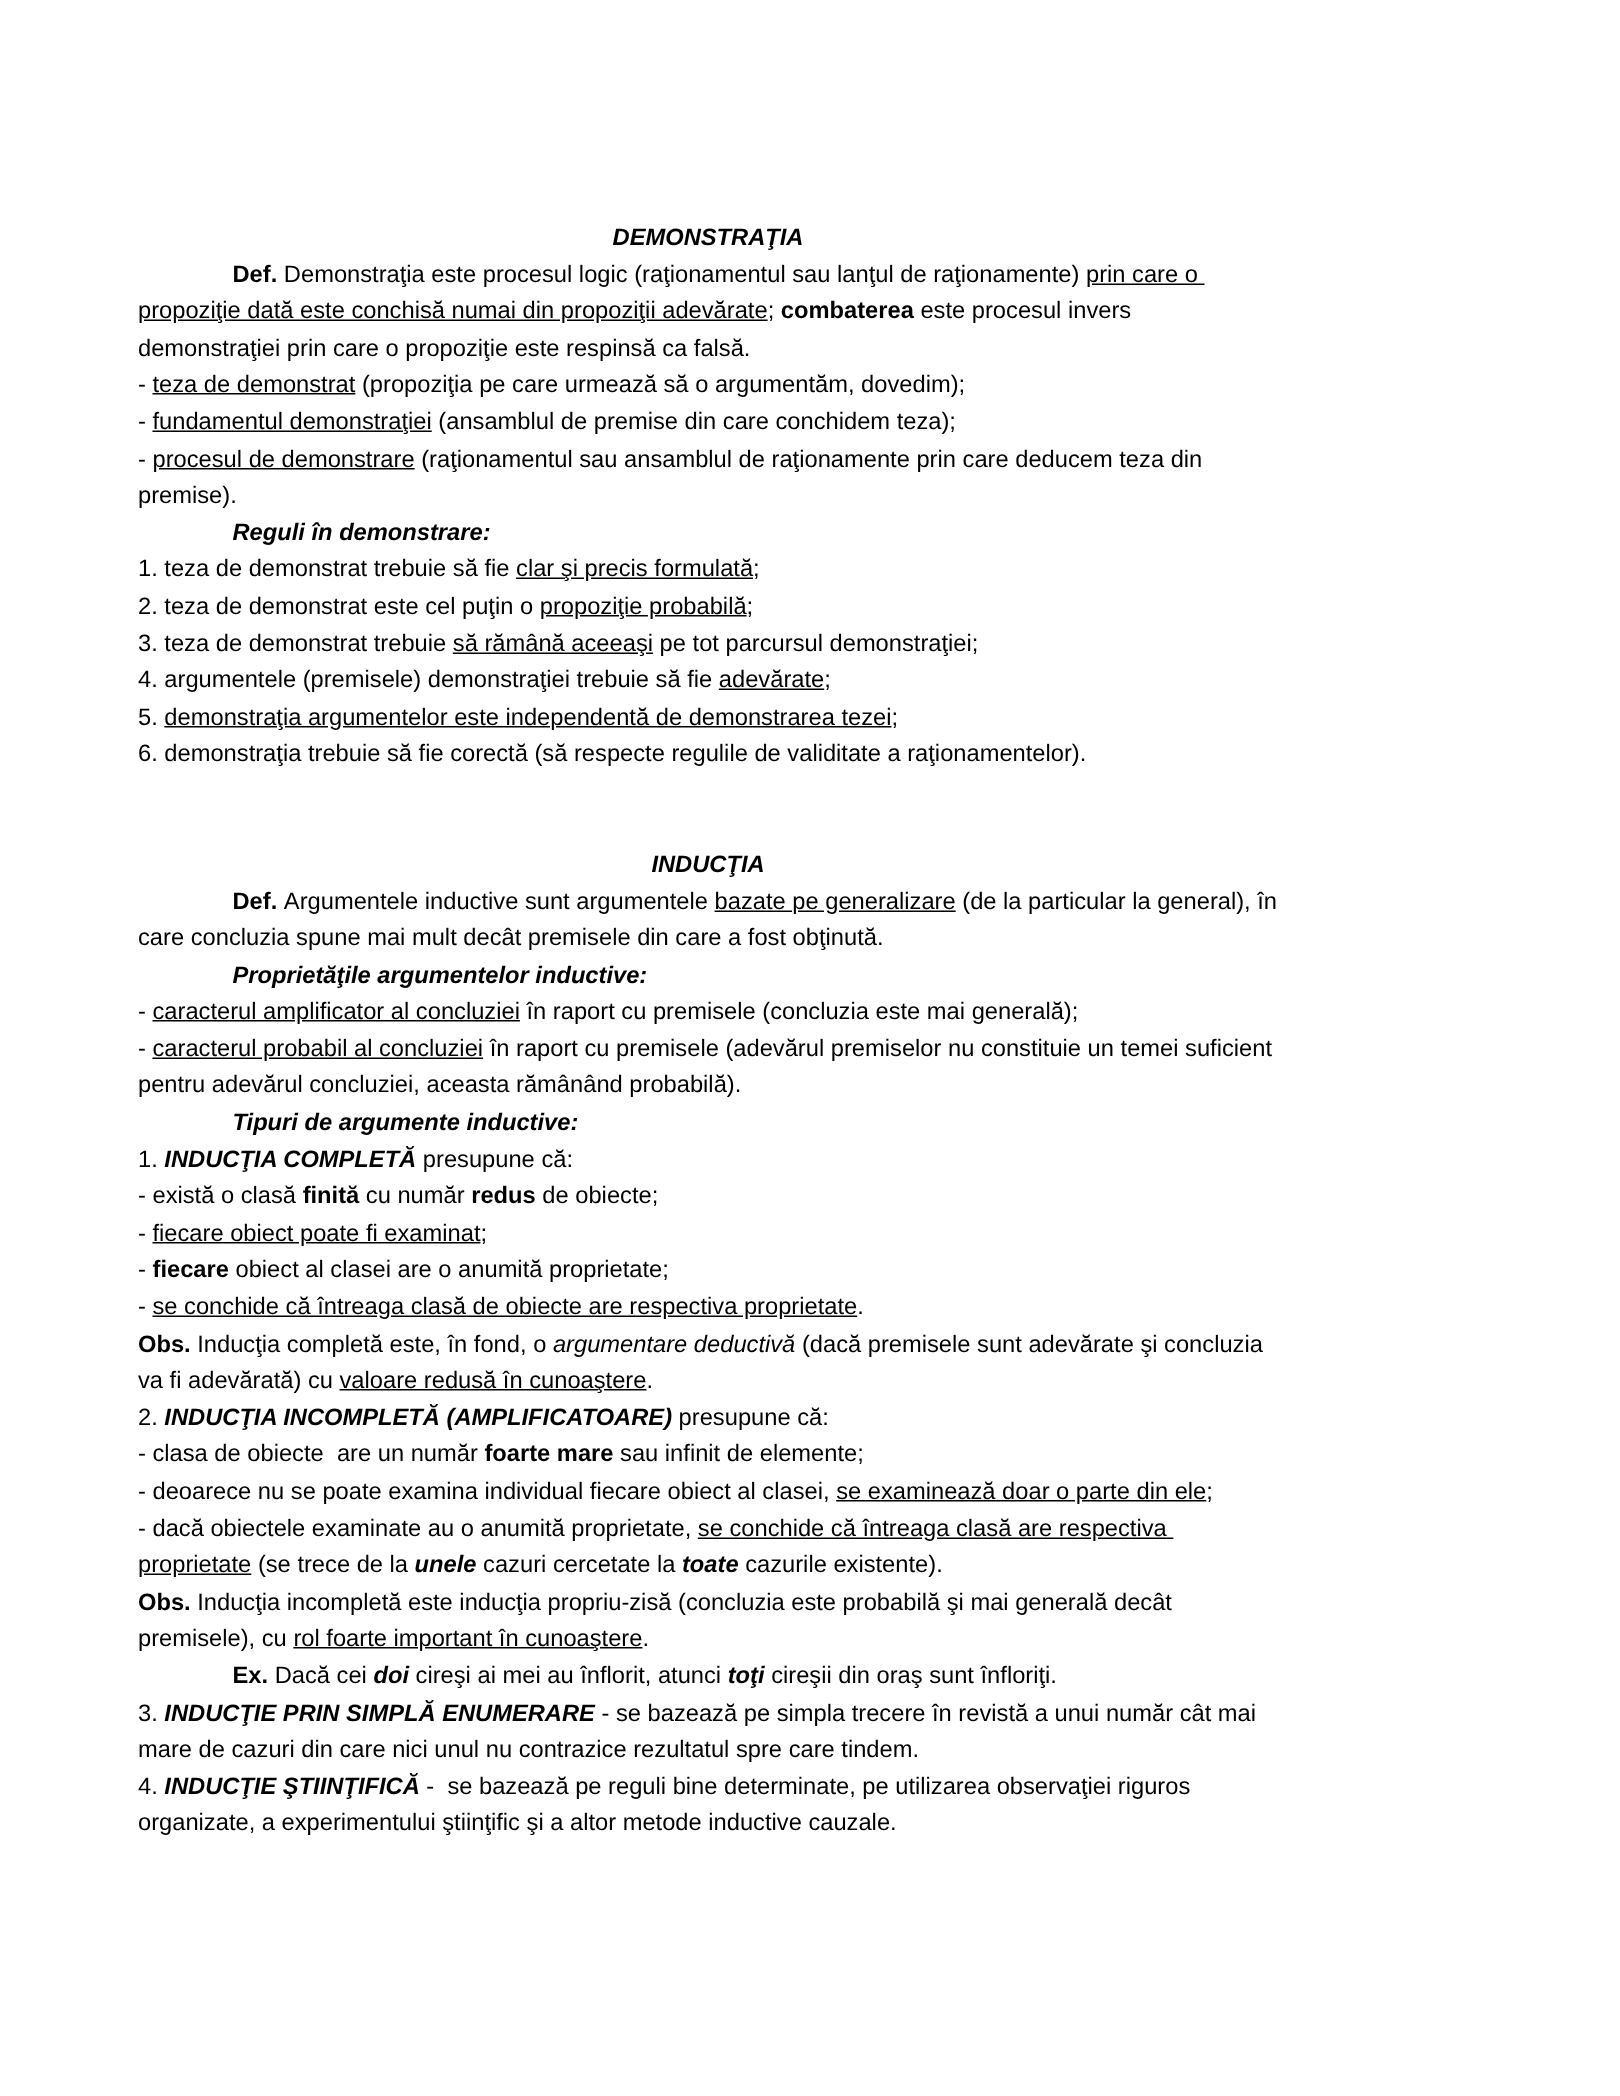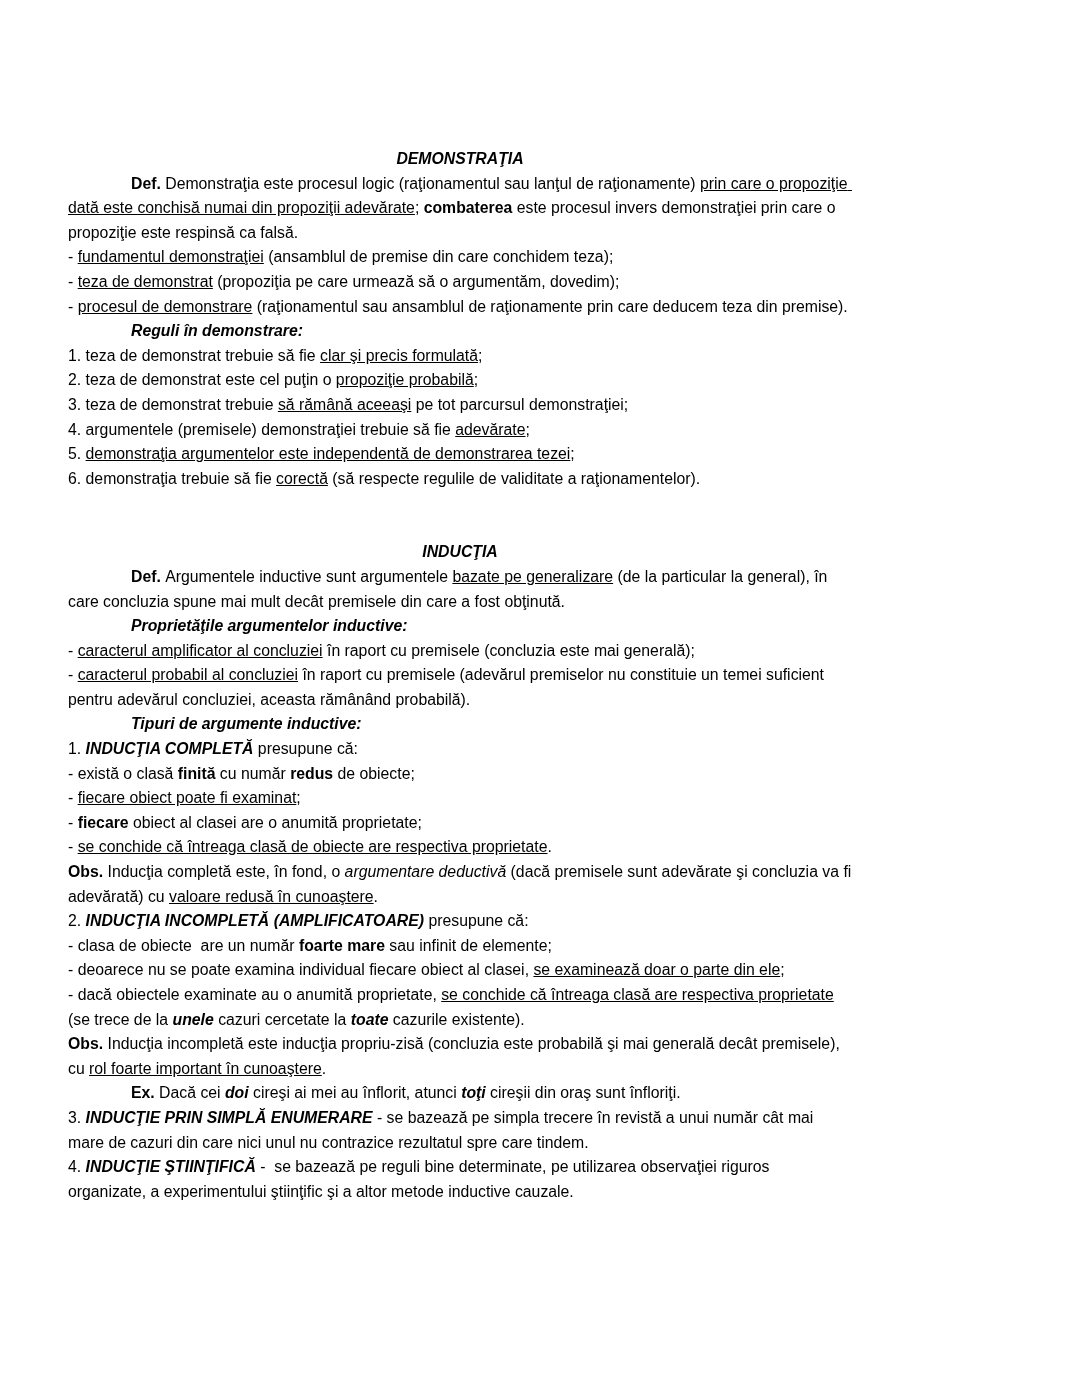--- a/index.html
+++ b/index.html
@@ -9,21 +9,21 @@
   }
   body {
     width: 1080px;
     font-family: "Liberation Sans", sans-serif;
     color: #000000;
   }
   .page {
     width: 962px;
     min-height: 1397px;
     box-sizing: border-box;
-    padding: 147px 110px 40px 68px;
+    padding: 147px 110px 40px 92px;
     background: #ffffff;
     font-size: 15.8px;
     line-height: 24.6px;
   }
   p.para {
     margin: 0;
     text-align: left;
   }
   p.title {
     text-align: center;
@@ -41,30 +41,30 @@
     height: 49px;
   }
   span.run { white-space: pre-wrap; }
 </style>
 </head>
 <body>
 
 <div class="page">
     <p class="para title"><span class="run">DEMONSTRAŢIA</span></p>
     <p class="para body indent"><span class="run" style="font-weight: bold;">Def. </span><span class="run">Demonstraţia este procesul logic (raţionamentul sau lanţul de raţionamente) </span><span class="run" style="text-decoration: underline;">prin care o propoziţie dată este conchisă numai din propoziţii adevărate</span><span class="run">; </span><span class="run" style="font-weight: bold;">combaterea</span><span class="run"> este procesul invers demonstraţiei prin care o propoziţie este respinsă ca falsă.</span></p>
+    <p class="para body"><span class="run">- </span><span class="run" style="text-decoration: underline;">teza de demonstrat</span><span class="run"> (propoziţia pe care urmează să o argumentăm, dovedim);</span></p>
     <p class="para body"><span class="run">- </span><span class="run" style="text-decoration: underline;">fundamentul demonstraţiei</span><span class="run"> (ansamblul de premise din care conchidem teza);</span></p>
-    <p class="para body"><span class="run">- </span><span class="run" style="text-decoration: underline;">teza de demonstrat</span><span class="run"> (propoziţia pe care urmează să o argumentăm, dovedim);</span></p>
     <p class="para body"><span class="run">- </span><span class="run" style="text-decoration: underline;">procesul de demonstrare</span><span class="run"> (raţionamentul sau ansamblul de raţionamente prin care deducem teza din premise).</span></p>
     <p class="para heading indent"><span class="run">Reguli în demonstrare:</span></p>
     <p class="para body"><span class="run">1. teza de demonstrat trebuie să fie </span><span class="run" style="text-decoration: underline;">clar şi precis formulată</span><span class="run">;</span></p>
     <p class="para body"><span class="run">2. teza de demonstrat este cel puţin o </span><span class="run" style="text-decoration: underline;">propoziţie probabilă</span><span class="run">;</span></p>
     <p class="para body"><span class="run">3. teza de demonstrat trebuie </span><span class="run" style="text-decoration: underline;">să rămână aceeaşi</span><span class="run"> pe tot parcursul demonstraţiei;</span></p>
     <p class="para body"><span class="run">4. argumentele (premisele) demonstraţiei trebuie să fie </span><span class="run" style="text-decoration: underline;">adevărate</span><span class="run">;</span></p>
     <p class="para body"><span class="run">5. </span><span class="run" style="text-decoration: underline;">demonstraţia argumentelor este independentă de demonstrarea tezei</span><span class="run">;</span></p>
-    <p class="para body"><span class="run">6. demonstraţia trebuie să fie </span><span class="run" style="text-decoration: underline;">corectă</span><span class="run"> (să respecte regulile de validitate a raţionamentelor).</span></p>
+    <p class="para body"><span class="run">6. demonstraţia trebuie să fie </span><span class="run" style="">corectă</span><span class="run"> (să respecte regulile de validitate a raţionamentelor).</span></p>
     <p class="para spacer"></p>
     <p class="para title"><span class="run">INDUCŢIA</span></p>
     <p class="para body indent"><span class="run" style="font-weight: bold;">Def. </span><span class="run">Argumentele inductive sunt argumentele </span><span class="run" style="text-decoration: underline;">bazate pe generalizare</span><span class="run"> (de la particular la general), în care concluzia spune mai mult decât premisele din care a fost obţinută.</span></p>
     <p class="para heading indent"><span class="run">Proprietăţile argumentelor inductive:</span></p>
     <p class="para body"><span class="run">- </span><span class="run" style="text-decoration: underline; text-align: center;">caracterul amplificator al concluziei</span><span class="run"> în raport cu premisele (concluzia este mai generală);</span></p>
     <p class="para body"><span class="run">- </span><span class="run" style="text-decoration: underline;">caracterul probabil al concluziei</span><span class="run"> în raport cu premisele (adevărul premiselor nu constituie un temei suficient pentru adevărul concluziei, aceasta rămânând probabilă).</span></p>
     <p class="para heading indent"><span class="run">Tipuri de argumente inductive:</span></p>
     <p class="para body"><span class="run">1. </span><span class="run" style="font-weight: bold; font-style: italic;">INDUCŢIA COMPLETĂ</span><span class="run"> presupune că:</span></p>
     <p class="para body"><span class="run">- există o clasă </span><span class="run" style="font-weight: bold;">finită</span><span class="run"> cu număr </span><span class="run" style="font-weight: bold;">redus</span><span class="run"> de obiecte;</span></p>
     <p class="para body"><span class="run">- </span><span class="run" style="text-decoration: underline;">fiecare obiect poate fi examinat</span><span class="run">;</span></p>

